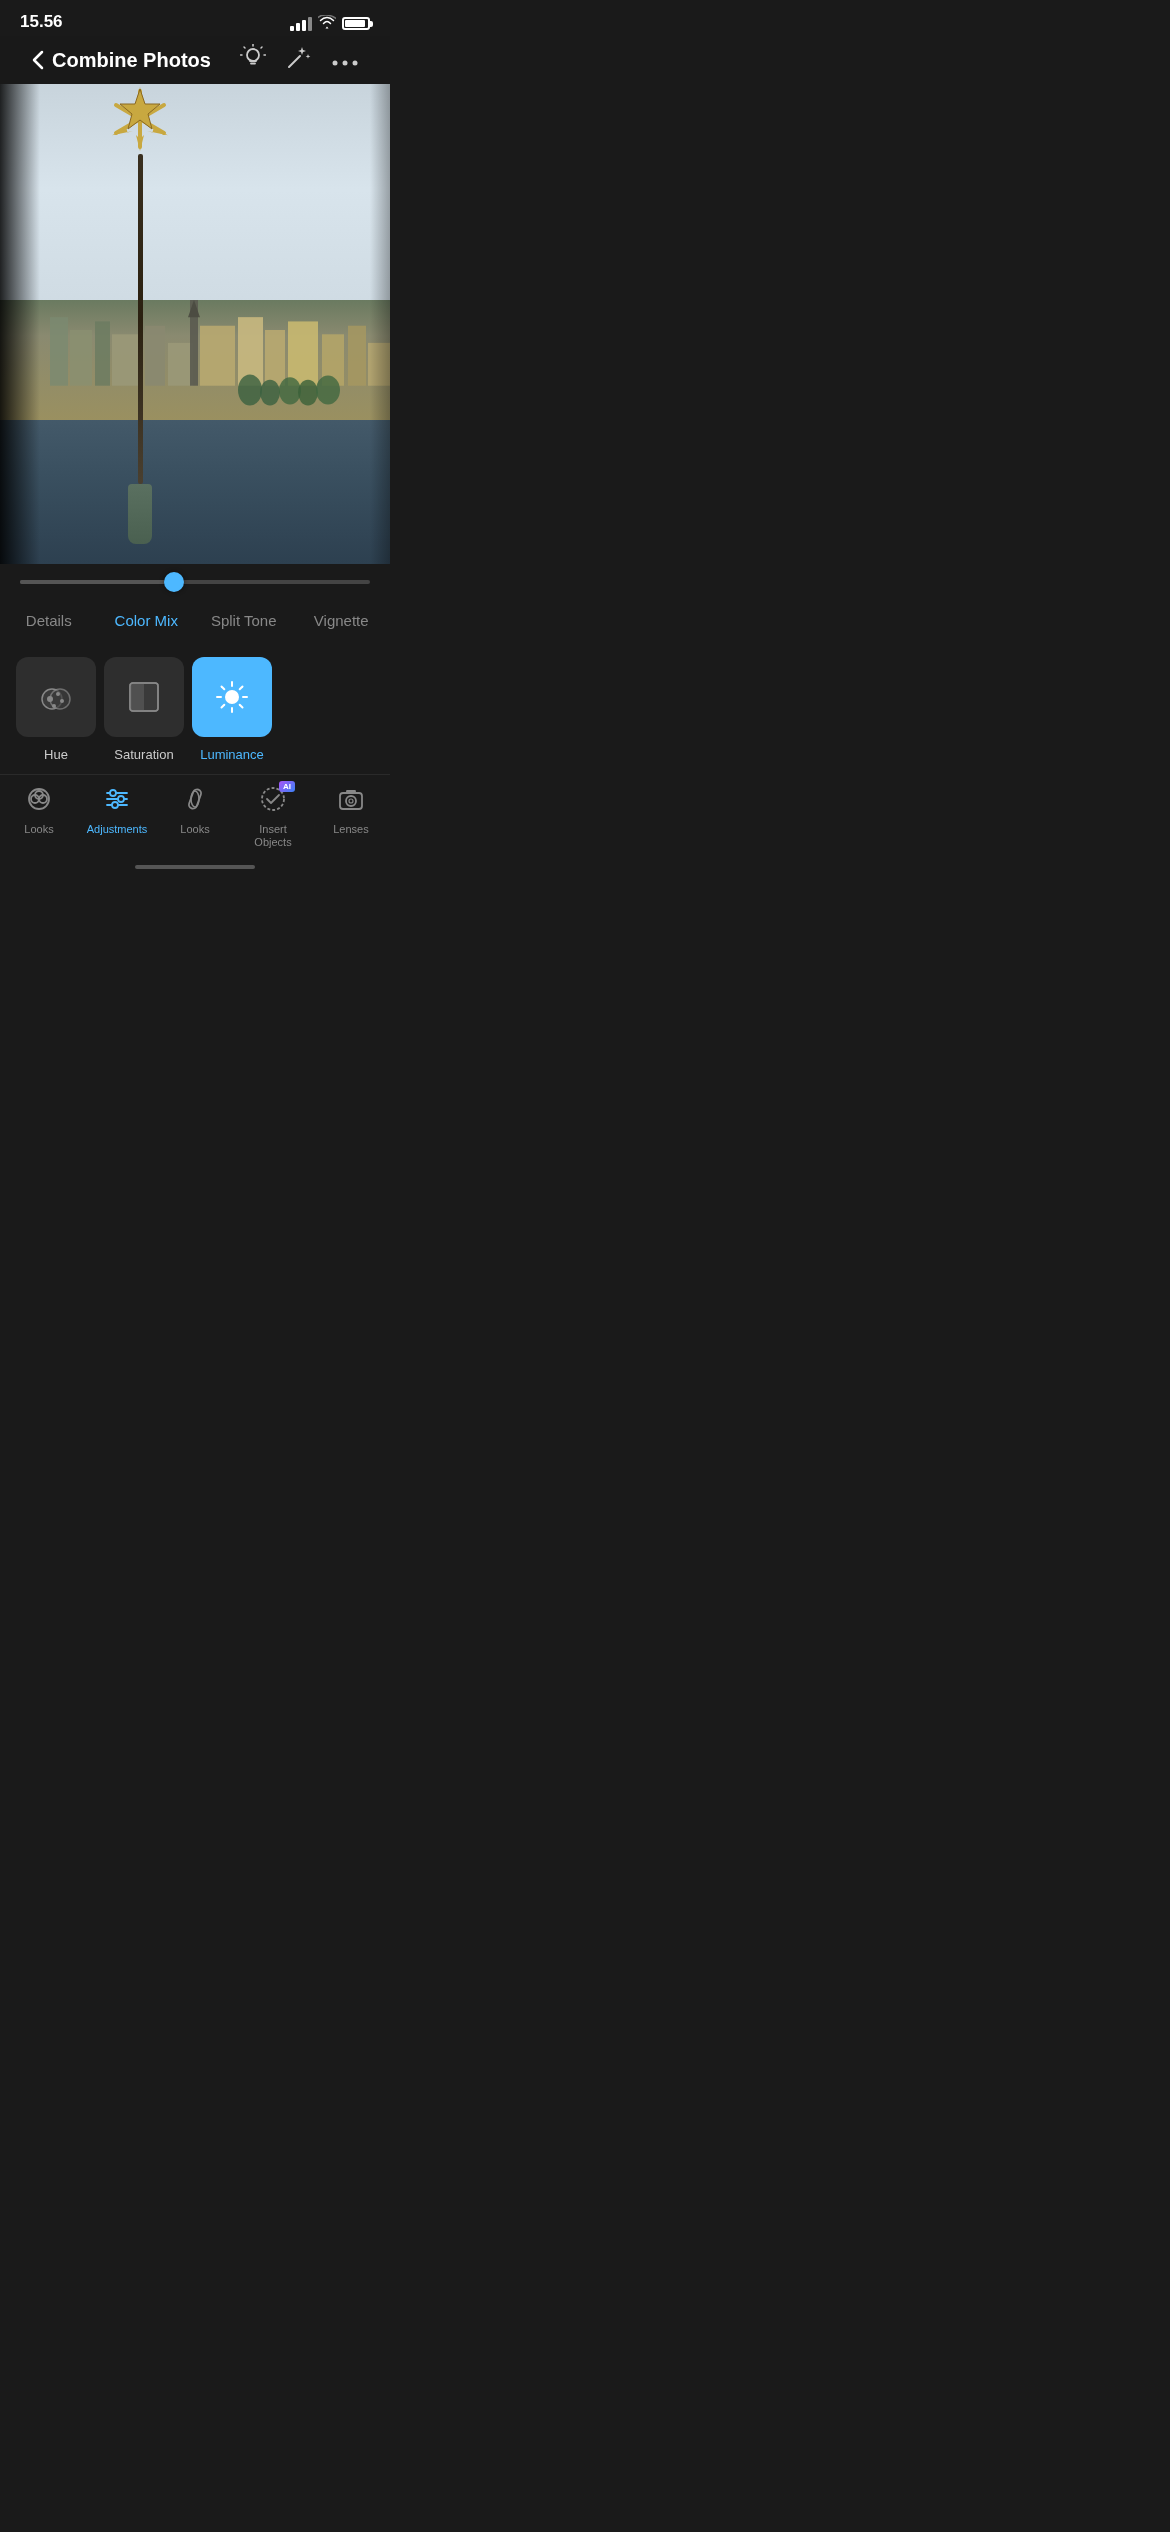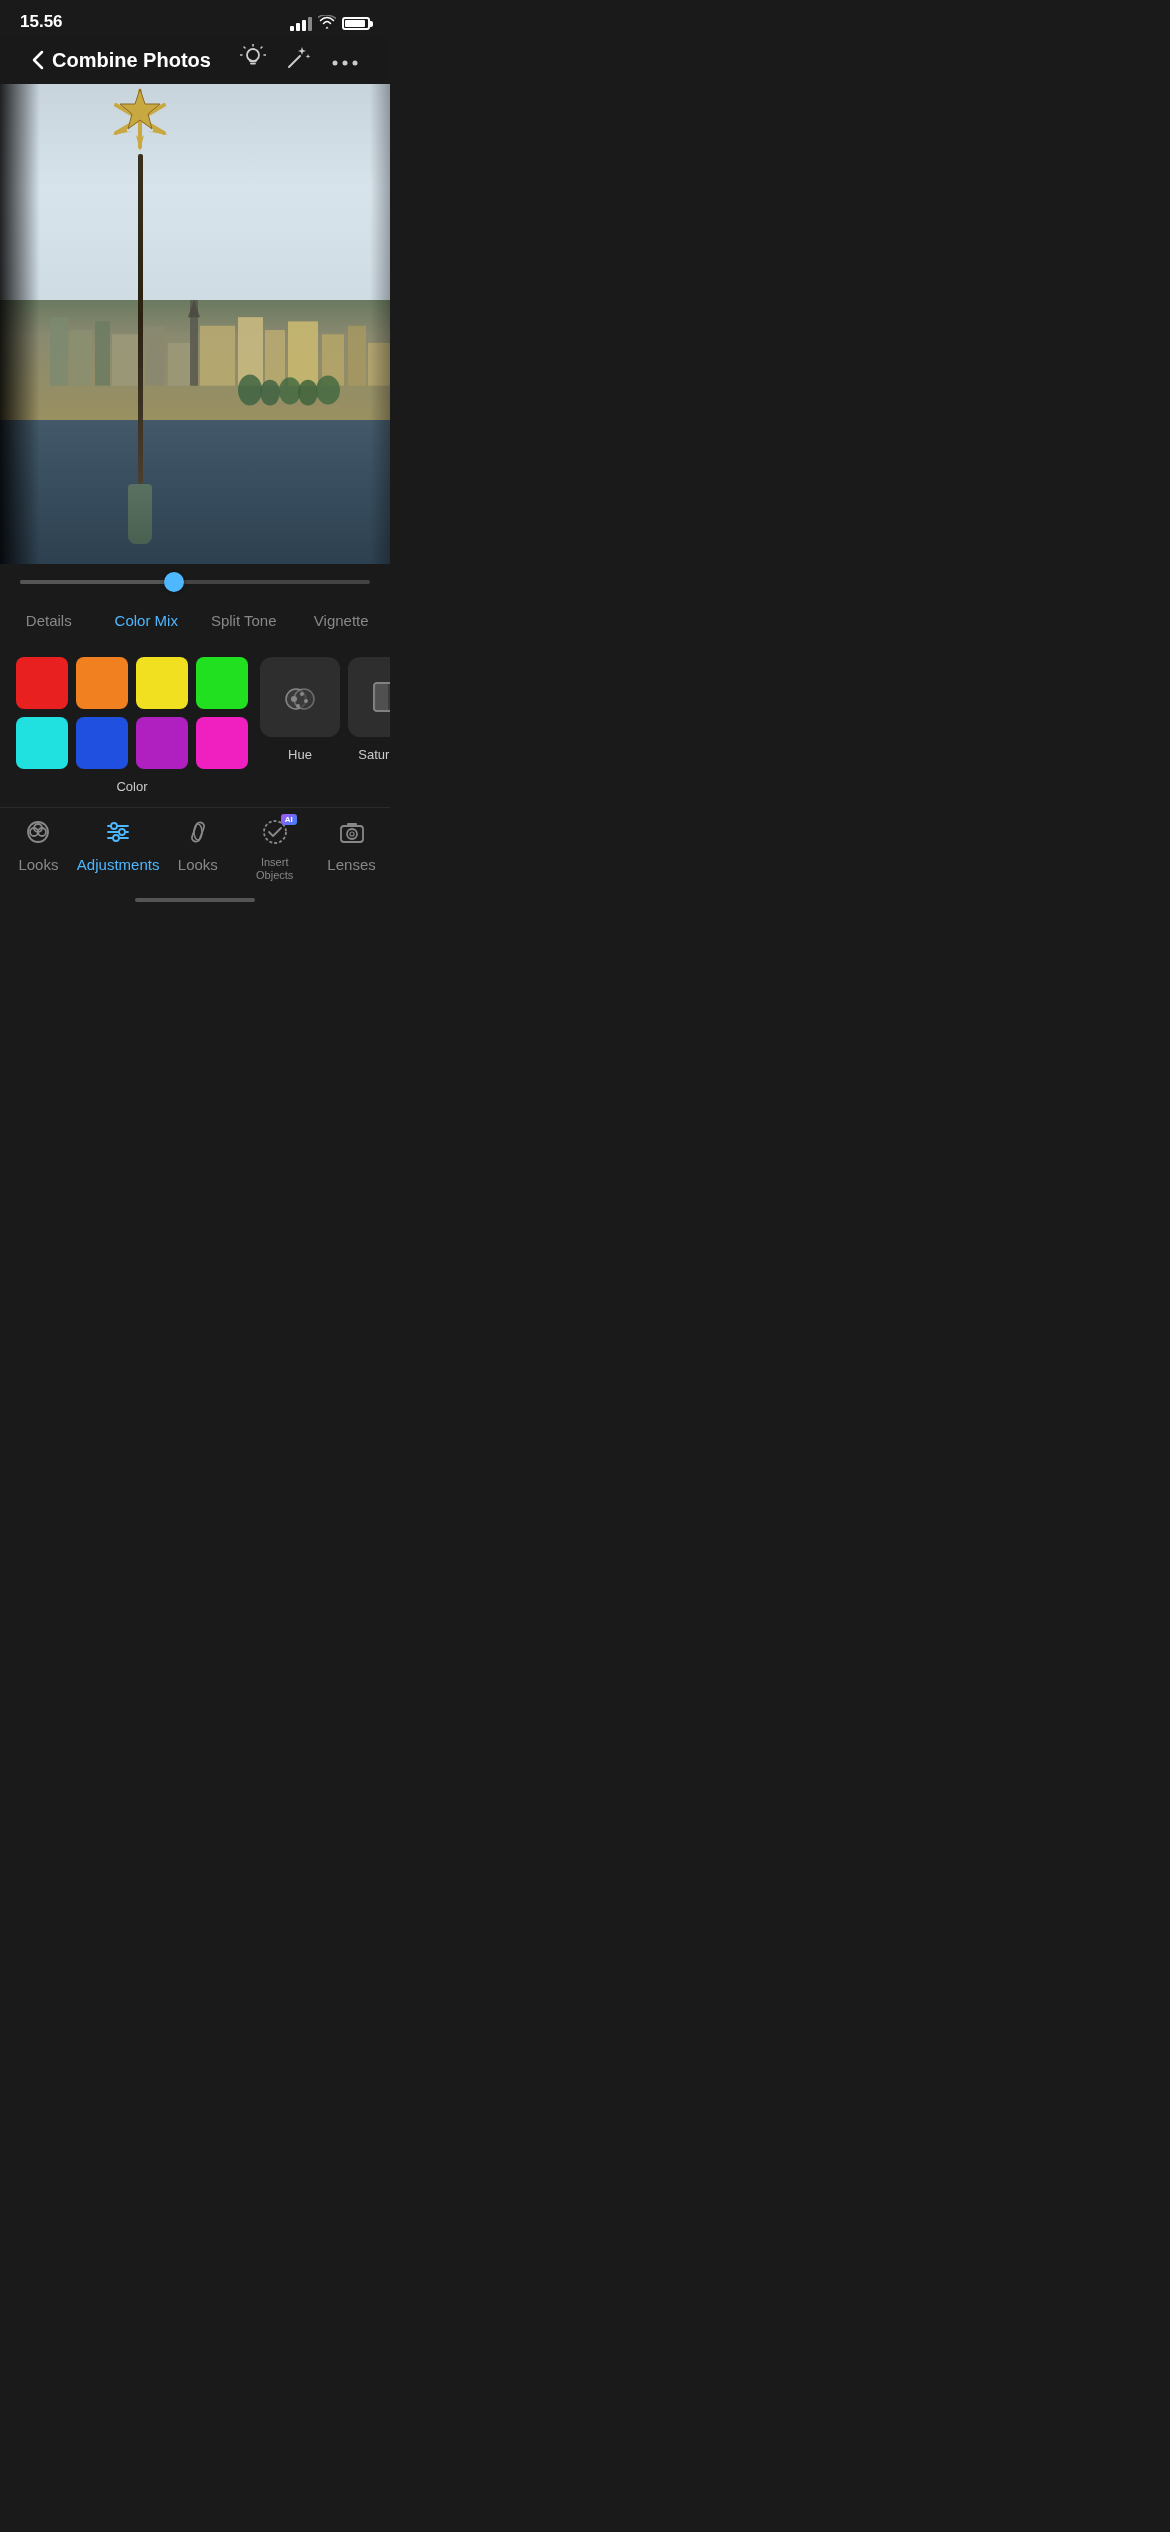--- a/index.html
+++ b/index.html
@@ -269,21 +269,21 @@
       gap: 4px;
       cursor: pointer;
       flex: 1;
     }
     .nav-icon {
       font-size: 24px;
       color: #888;
     }
     .nav-icon.active { color: #4db8ff; }
     .nav-label {
-      font-size: 15px;
+      font-size: 11px;
       color: #888;
     }
     .nav-label.active { color: #4db8ff; }
 
     .insert-badge {
       position: relative;
       display: inline-block;
     }
     .ai-badge {
       position: absolute;
@@ -440,35 +440,20 @@
 
 <div class="tab-bar">
   <div class="tab-item">Details</div>
   <div class="tab-item active">Color Mix</div>
   <div class="tab-item">Split Tone</div>
   <div class="tab-item">Vignette</div>
 </div>
 
 <div class="color-mix-panel">
 
-  <div class="color-section">
-    <div class="color-grid">
-      <div class="color-swatch" style="background:#e82020;"></div>
-      <div class="color-swatch" style="background:#f08020;"></div>
-      <div class="color-swatch" style="background:#f0e020;"></div>
-      <div class="color-swatch" style="background:#20e020;"></div>
-      <div class="color-swatch" style="background:#20e0e0;"></div>
-      <div class="color-swatch" style="background:#2050e0;"></div>
-      <div class="color-swatch" style="background:#b020c0;"></div>
-      <div class="color-swatch" style="background:#f020c0;"></div>
-    </div>
-    <div style="text-align:center; margin-top:8px;">
-      <span style="font-size:13px;color:#ccc;">Color</span>
-    </div>
-  </div>
 
   <div class="tools-row">
 
     <div class="tool-button">
       <div class="tool-icon-box">
         <svg width="36" height="36" viewBox="0 0 36 36" fill="none">
           <circle cx="14" cy="20" r="10" fill="#3a3a3a" stroke="#888" stroke-width="1.5"></circle>
           <circle cx="22" cy="20" r="10" fill="#3a3a3a" stroke="#888" stroke-width="1.5" opacity="0.7"></circle>
 
           <circle cx="12" cy="20" r="3" fill="#888"></circle>

